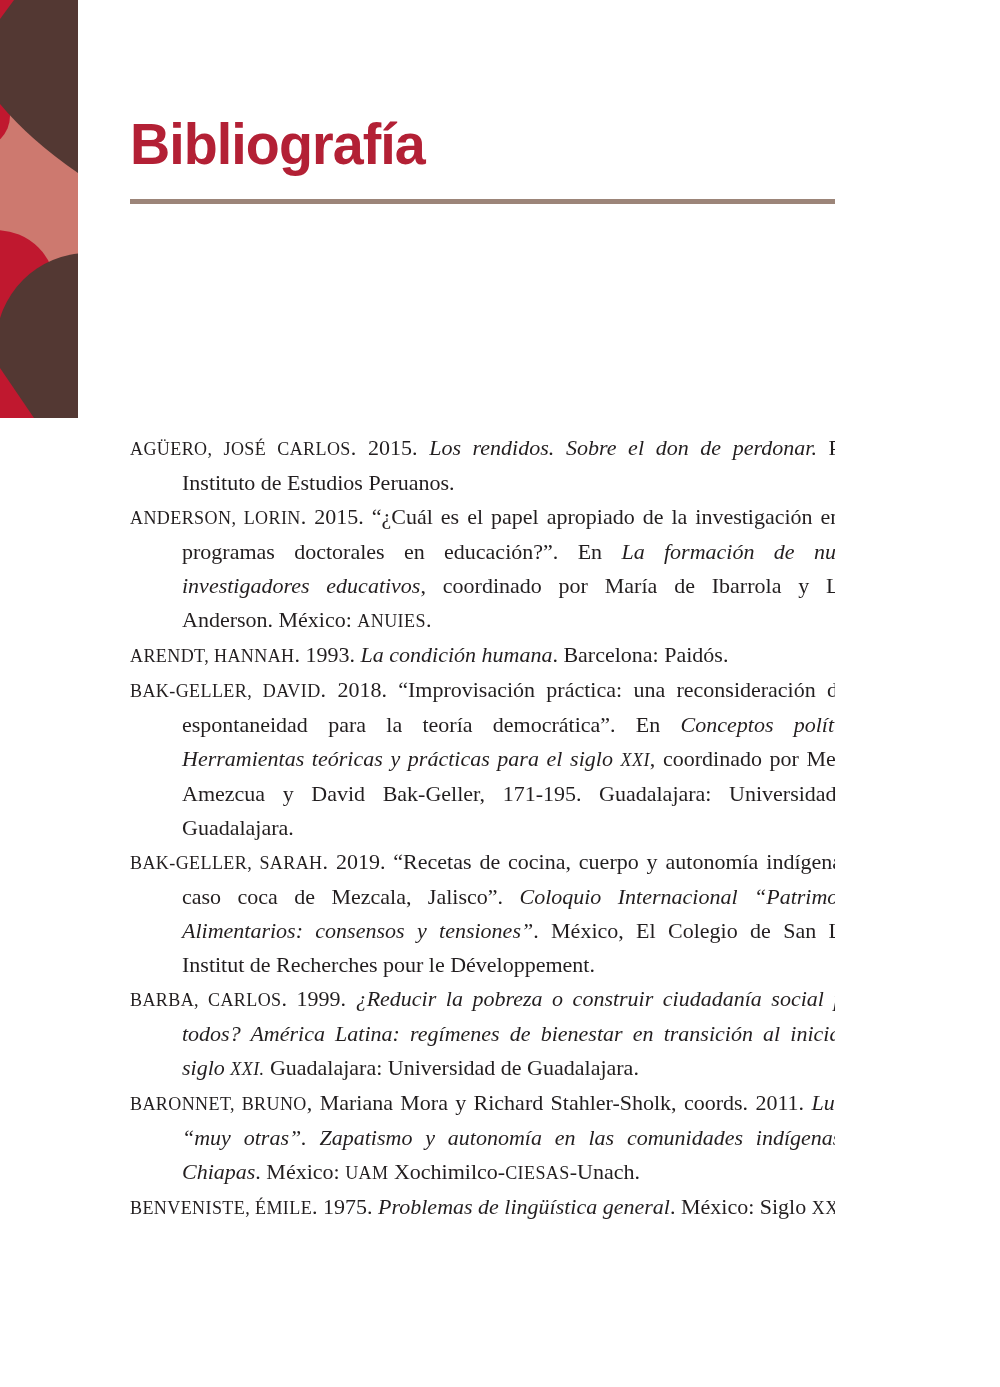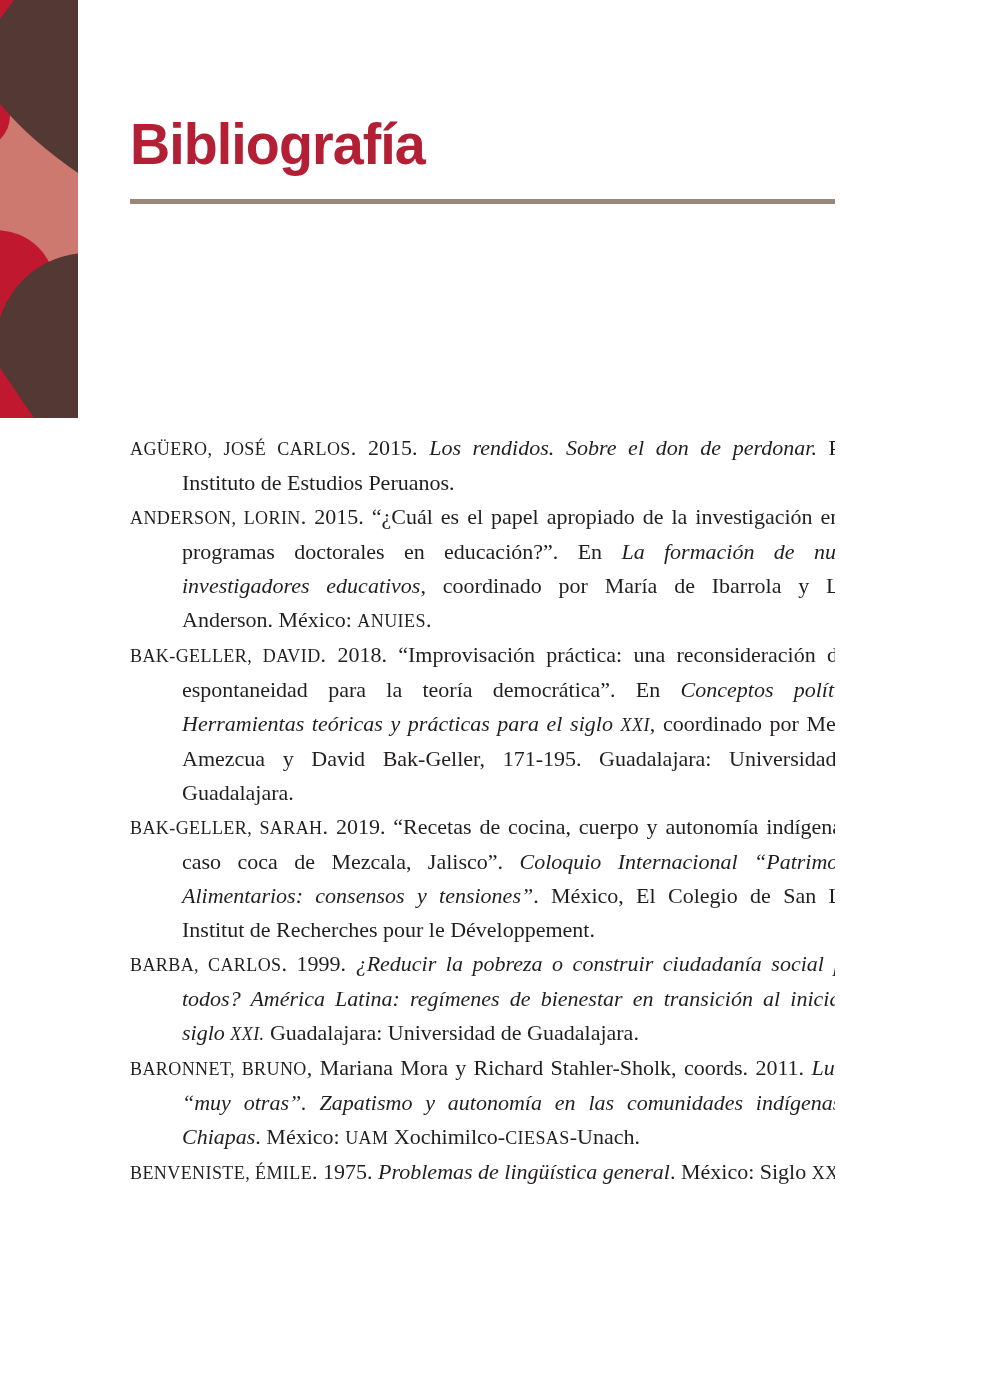--- a/index.html
+++ b/index.html
@@ -72,20 +72,21 @@
     <path d="M0,368 L34,418 L0,418 Z" fill="#c0182f"></path>
   </svg>
 
   <h1 class="title" style="color: rgb(179, 32, 53);">Bibliografía</h1>
 
   <div class="title-rule" style="background: rgb(156, 133, 121);"></div>
 
   <div class="bib" id="bib-list">
       <p class="entry"><span class="seg-sc">Agüero, José Carlos</span><span class="seg-n">. 2015. </span><span class="seg-i">Los rendidos. Sobre el don de perdonar.</span><span class="seg-n"> Perú: Instituto de Estudios Peruanos.</span></p>
       <p class="entry"><span class="seg-sc">Anderson, Lorin</span><span class="seg-n">. 2015. “¿Cuál es el papel apropiado de la investigación en los programas doctorales en educación?”. En </span><span class="seg-i">La formación de nuevos investigadores educativos</span><span class="seg-n">, coordinado por María de Ibarrola y Lorin Anderson. México: </span><span class="seg-sc">anuies</span><span class="seg-n">.</span></p>
+      <p class="entry"><span class="seg-sc">Arendt, Hannah</span><span class="seg-n">. 1993. </span><span class="seg-i">La condición humana</span><span class="seg-n">. Barcelona: Paidós.</span></p>
       <p class="entry"><span class="seg-sc">Bak-Geller, David</span><span class="seg-n">. 2018. “Improvisación práctica: una reconsideración de la espontaneidad para la teoría democrática”. En </span><span class="seg-i">Conceptos políticos. Herramientas teóricas y prácticas para el siglo </span><span class="seg-isc">xxi</span><span class="seg-n">, coordinado por Melissa Amezcua y David Bak-Geller, 171-195. Guadalajara: Universidad de Guadalajara.</span></p>
       <p class="entry"><span class="seg-sc">Bak-Geller, Sarah</span><span class="seg-n">. 2019. “Recetas de cocina, cuerpo y autonomía indígena. El caso coca de Mezcala, Jalisco”. </span><span class="seg-i">Coloquio Internacional “Patrimonios Alimentarios: consensos y tensiones”</span><span class="seg-n">. México, El Colegio de San Luis-Institut de Recherches pour le Développement.</span></p>
       <p class="entry"><span class="seg-sc">Barba, Carlos</span><span class="seg-n">. 1999. </span><span class="seg-i">¿Reducir la pobreza o construir ciudadanía social para todos? América Latina: regímenes de bienestar en transición al iniciar el siglo </span><span class="seg-isc">xxi.</span><span class="seg-n"> Guadalajara: Universidad de Guadalajara.</span></p>
       <p class="entry"><span class="seg-sc">Baronnet, Bruno</span><span class="seg-n">, Mariana Mora y Richard Stahler-Sholk, coords. 2011. </span><span class="seg-i">Luchas “muy otras”. Zapatismo y autonomía en las comunidades indígenas de Chiapas</span><span class="seg-n">. México: </span><span class="seg-sc">uam</span><span class="seg-n"> Xochimilco-</span><span class="seg-sc">ciesas</span><span class="seg-n">-Unach.</span></p>
       <p class="entry"><span class="seg-sc">Benveniste, Émile</span><span class="seg-n">. 1975. </span><span class="seg-i">Problemas de lingüística general</span><span class="seg-n">. México: Siglo </span><span class="seg-sc">xxi</span><span class="seg-n">.</span></p>
     </div>
 
 </div>
 
 </body></html>

